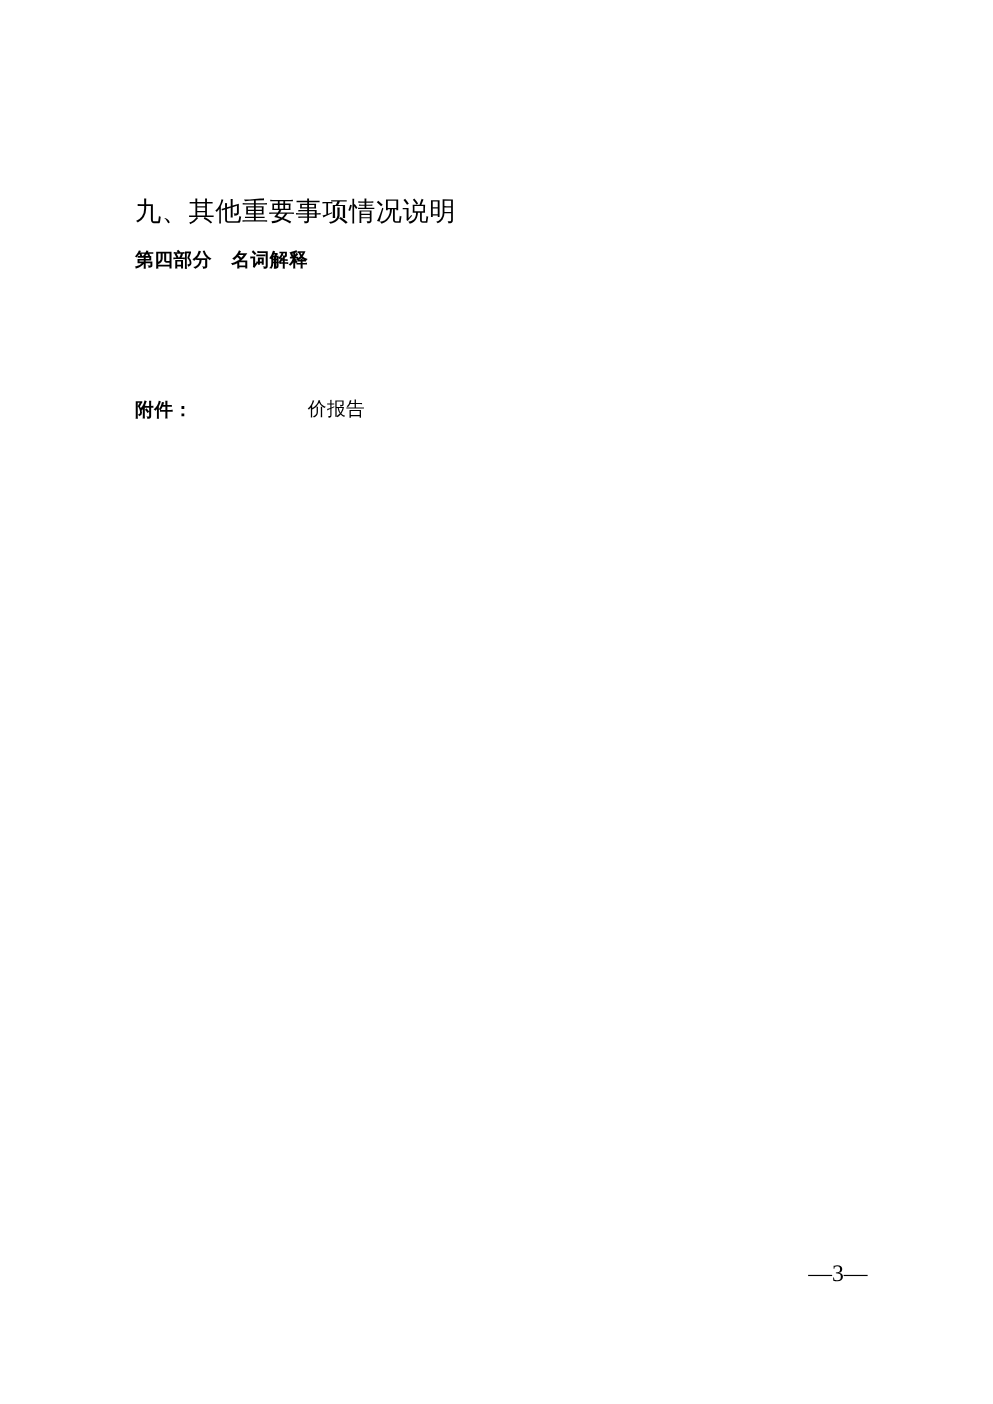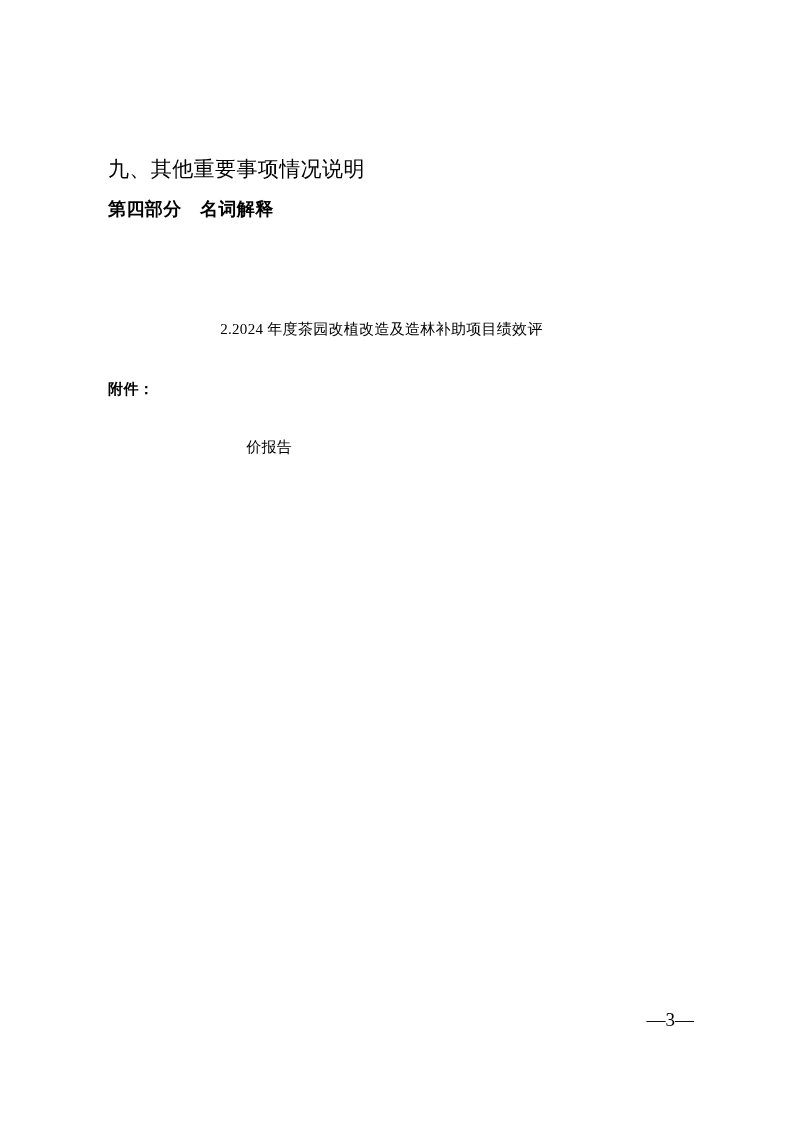--- a/index.html
+++ b/index.html
@@ -24,21 +24,21 @@
     width: 600px;
   }
   .line {
     font-size: 21px;
     line-height: 40px;
     white-space: pre;
     letter-spacing: 0.4px;
   }
   .line-heading {
     font-weight: bold;
-    font-size: 18px;
+    font-size: 15px;
     line-height: 40px;
     white-space: pre;
     letter-spacing: 0.4px;
   }
   .attach-row {
     display: flex;
     align-items: center;
     font-size: 15px;
     line-height: 40px;
     white-space: pre;
@@ -81,21 +81,20 @@
 
   <div class="content">
 
     <div class="line">九、其他重要事项情况说明</div>
 
     <div class="line-heading">第四部分　名词解释</div>
 
     <div class="attach-row">
       <div class="attach-label">附件：</div>
       <div class="attach-body">
-        <div class="attach-item-indent"><span>2.</span><span>2024 年度茶园改植改造及造林补助项目绩效评</span></div>
         <div class="attach-cont">价报告</div>
       </div>
     </div>
 
   </div>
 
   <div class="page-number">—3—</div>
 
 </div>
 

